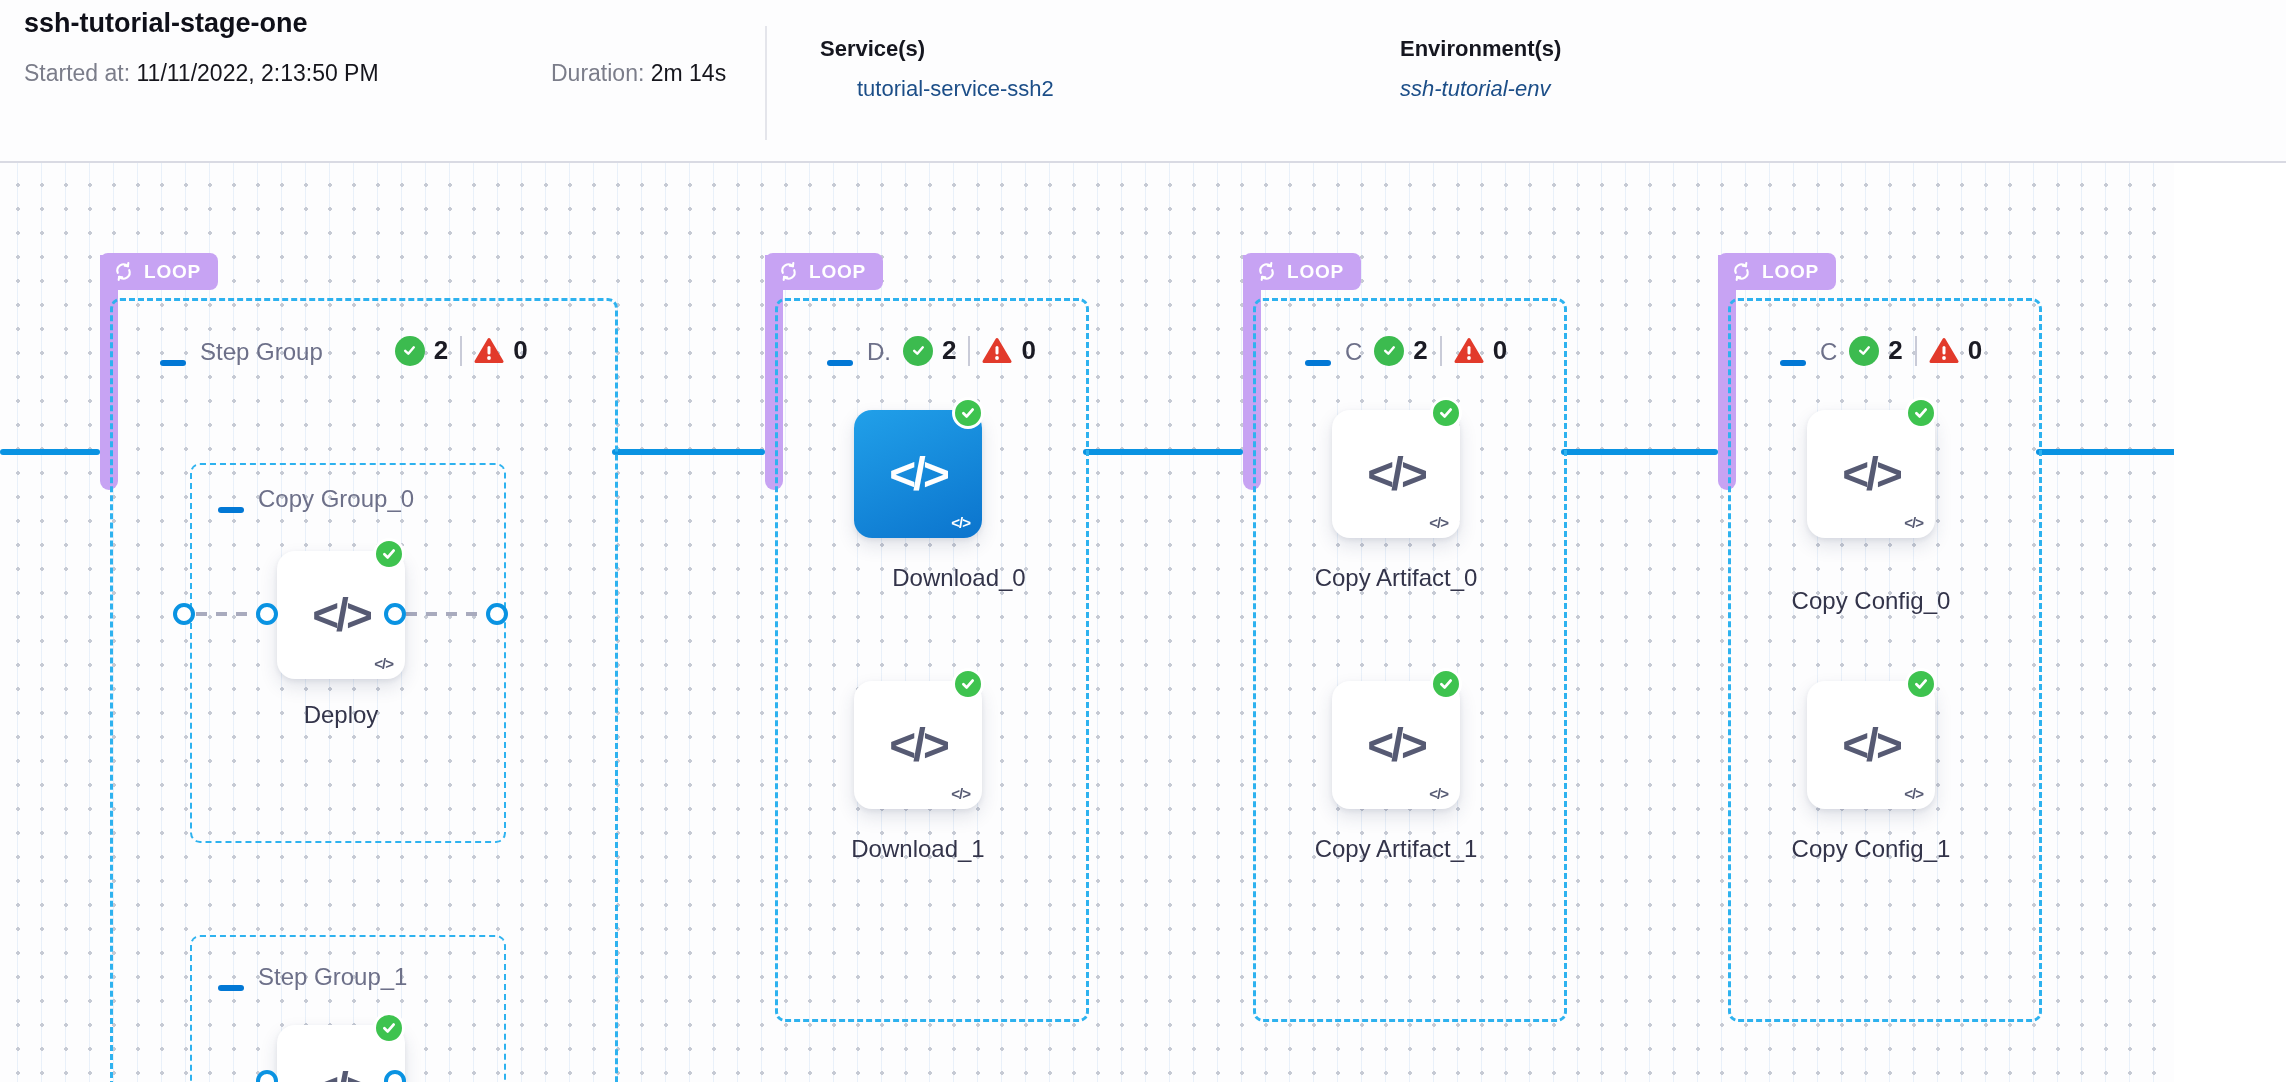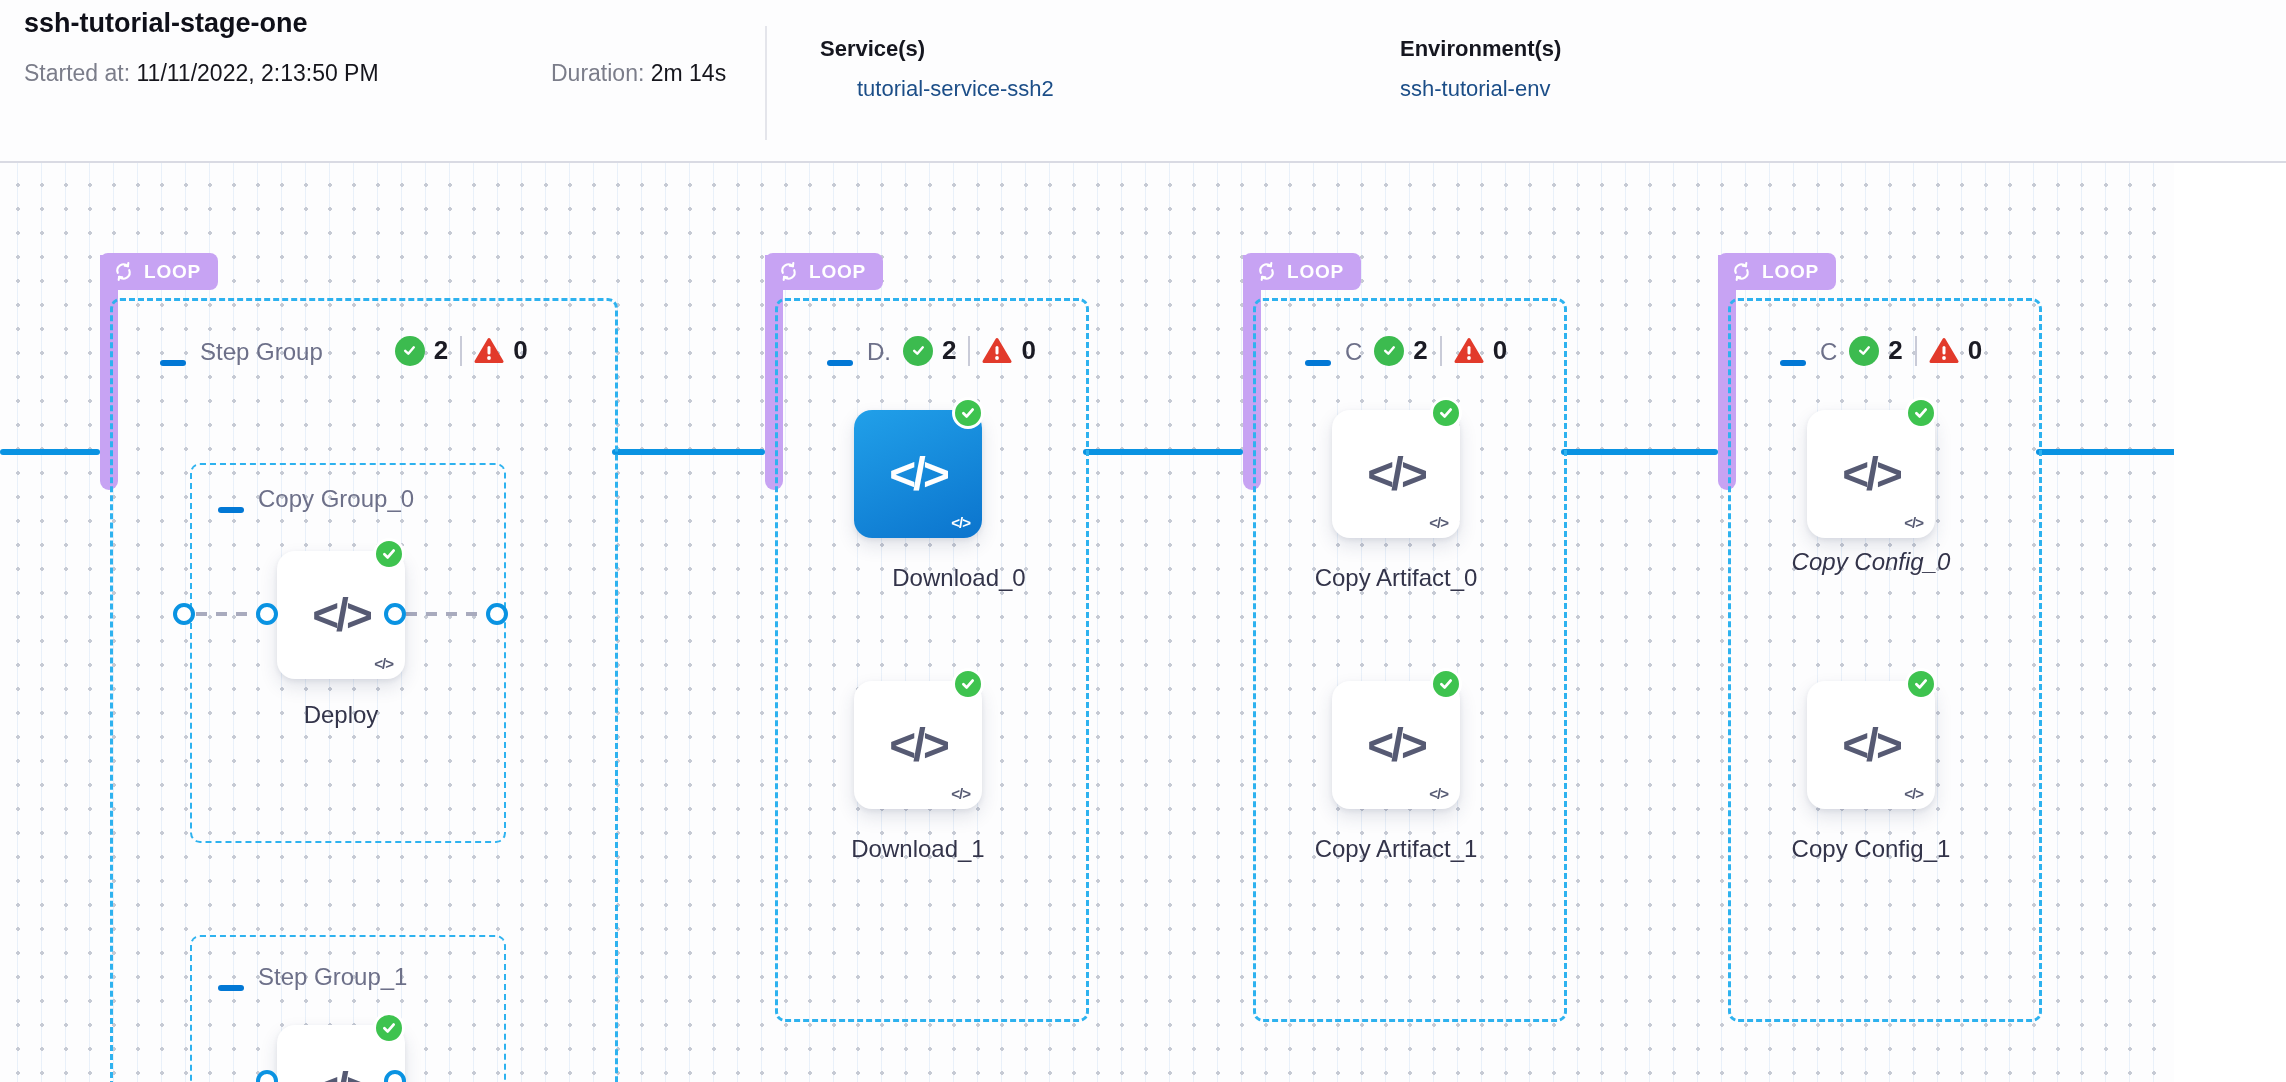--- a/index.html
+++ b/index.html
@@ -67,21 +67,21 @@
     <span>11/11/2022, 2:13:50 PM</span>
   </div>
   <div class="meta" style="left:551px;">
     <span class="lbl">Duration:</span>
     <span>2m 14s</span>
   </div>
   <div class="vdiv"></div>
   <div class="blk-lbl" style="left:820px;">Service(s)</div>
   <div class="blk-link" style="left:820px;margin-left:37px;">tutorial-service-ssh2</div>
   <div class="blk-lbl" style="left:1400px;">Environment(s)</div>
-  <div class="blk-link" style="left:1400px;">ssh-tutorial-env</div>
+  <div class="blk-link" style="left:1400px;font-style:italic;">ssh-tutorial-env</div>
 </div>
 
 <div class="canvas">
 
   <div class="seg" style="left:0;width:100px;"></div>
   <div class="seg" style="left:612px;width:153px;"></div>
   <div class="seg" style="left:1083px;width:160px;"></div>
   <div class="seg" style="left:1561px;width:157px;"></div>
   <div class="seg" style="left:2036px;width:149px;"></div>
 
@@ -290,21 +290,21 @@
   </div>
   <div class="node-card" style="left:1807px;top:247px;">
     <span class="code">&lt;/&gt;</span>
     <span class="mini">&lt;/&gt;</span>
   </div>
   <div class="node-badge" style="left:1905px;top:234px;">
     <svg width="16" height="16" viewBox="0 0 16 16">
         <path d="M3.4 8.3 L6.7 11.4 L12.6 4.6" stroke="#fff" stroke-width="2.8" fill="none" stroke-linecap="round" stroke-linejoin="round"></path>
       </svg>
   </div>
-  <div class="node-label" style="left:1731px;top:385px;font-style:italic;">Copy Config_0</div>
+  <div class="node-label" style="left:1731px;top:424px;">Copy Config_0</div>
   <div class="node-card" style="left:1807px;top:518px;">
     <span class="code">&lt;/&gt;</span>
     <span class="mini">&lt;/&gt;</span>
   </div>
   <div class="node-badge" style="left:1905px;top:505px;">
     <svg width="16" height="16" viewBox="0 0 16 16">
         <path d="M3.4 8.3 L6.7 11.4 L12.6 4.6" stroke="#fff" stroke-width="2.8" fill="none" stroke-linecap="round" stroke-linejoin="round"></path>
       </svg>
   </div>
   <div class="node-label" style="left:1731px;top:672px;">Copy Config_1</div>

